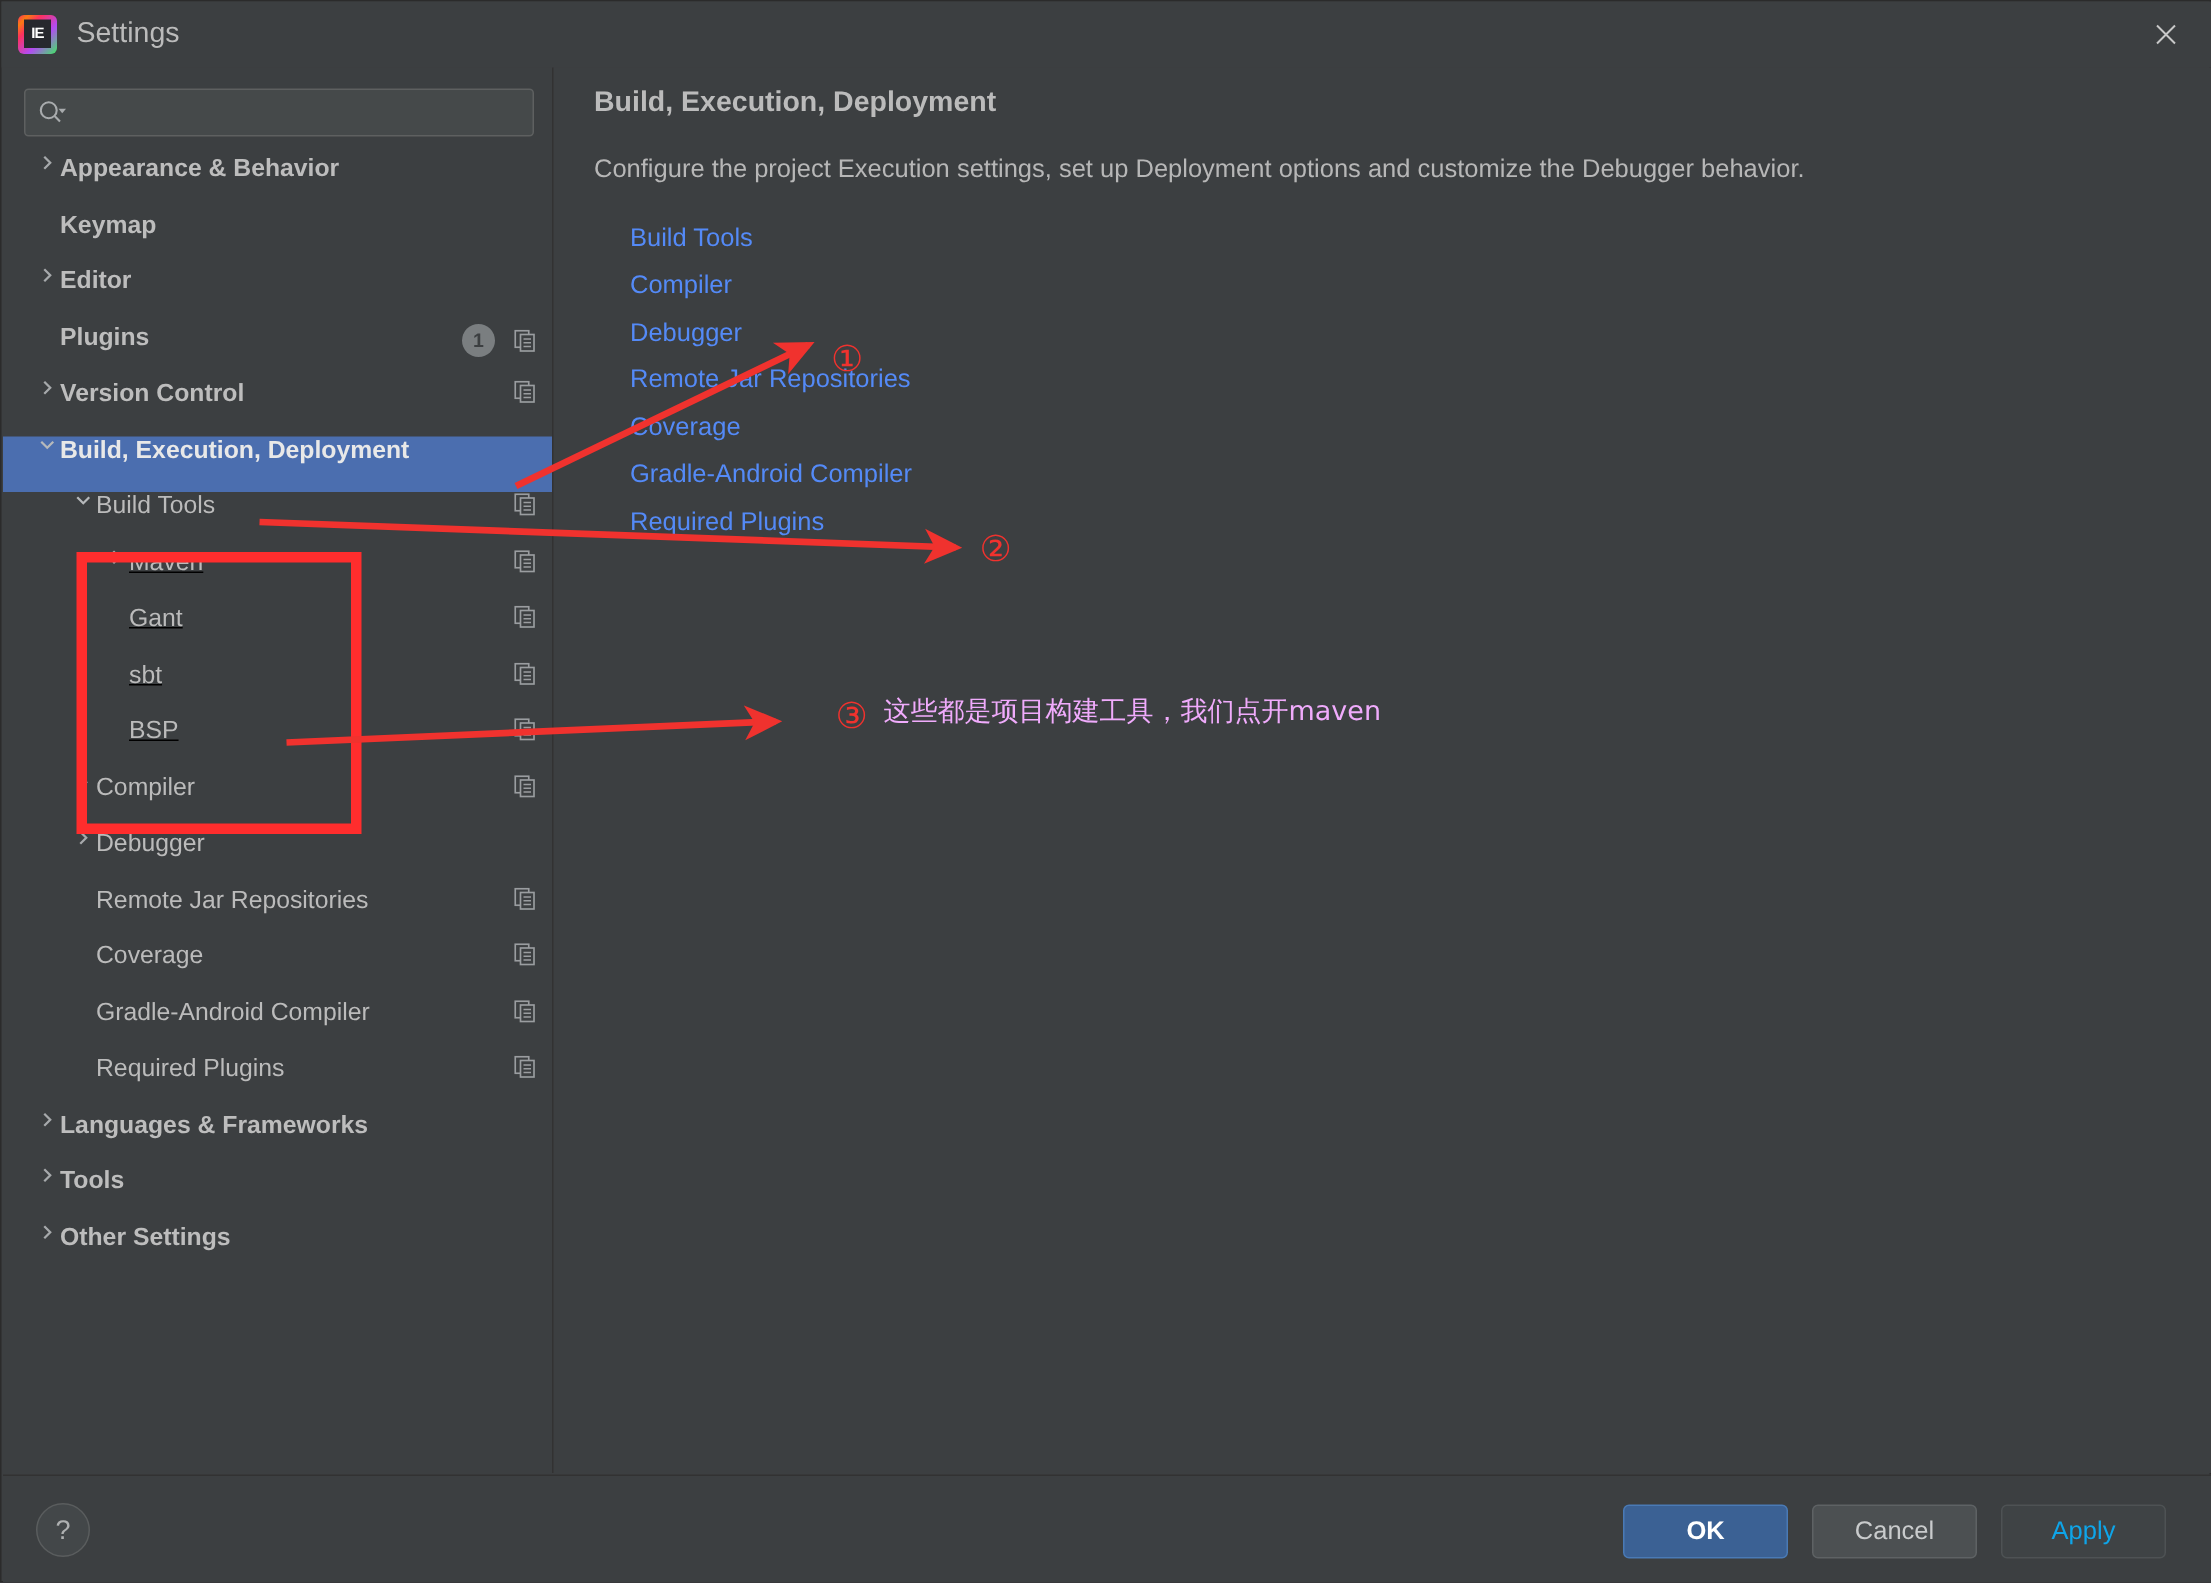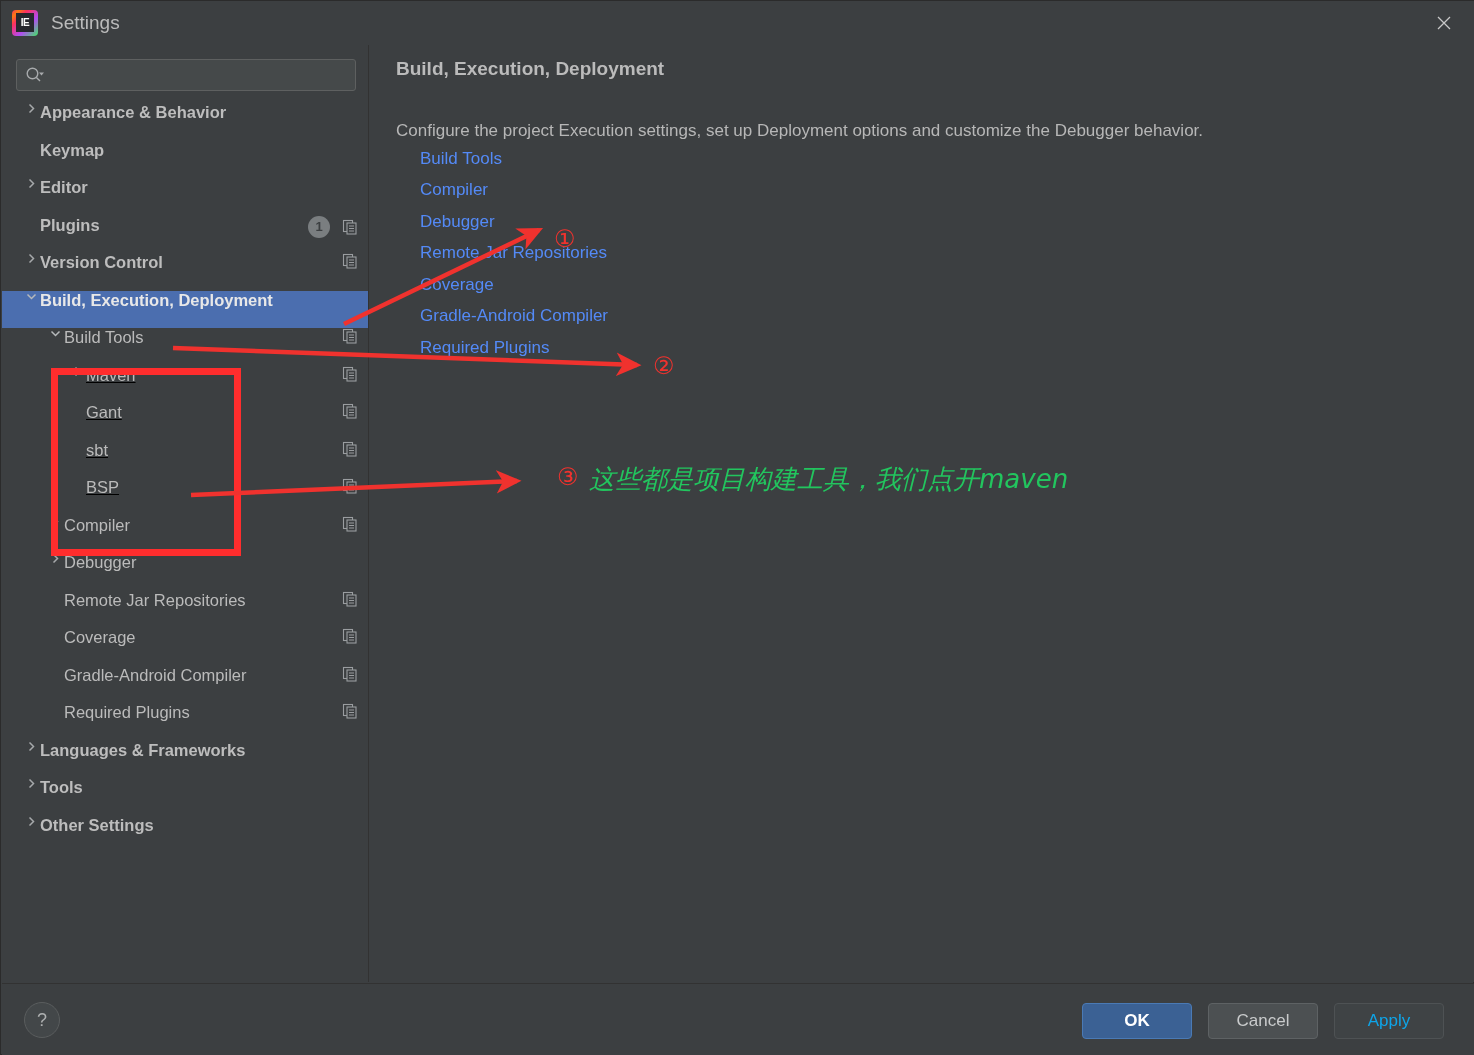--- a/index.html
+++ b/index.html
@@ -130,21 +130,21 @@
     width: 1104px; height: 937px;
     background: #3c3f41;
     overflow: hidden;
   }
   .main-title {
     position: absolute; left: 26px; top: 13px;
     font-size: 19px; font-weight: bold;
     color: #bbbbbb;
   }
   .main-desc {
-    position: absolute; left: 26px; top: 76px;
+    position: absolute; left: 26px; top: 58px;
     font-size: 17px;
     color: #b7b7b7;
     white-space: nowrap;
   }
   .link-list {
     position: absolute; left: 50px; top: 98px;
   }
   .link-row {
     height: 31.5px;
     display: flex; align-items: center;
@@ -204,25 +204,24 @@
     width: 190px; height: 188px;
   }
   .ann-num {
     position: absolute;
     color: #f0322e;
     font-size: 24px;
     font-family: "DejaVu Sans", sans-serif;
   }
   .ann-text {
     position: absolute;
-    color: #22c55e;
-    font-size: 26px;
+    color: #f0abfc;
+    font-size: 18px;
     white-space: nowrap;
     font-family: "DejaVu Sans", sans-serif;
-    font-style: italic;
   }
 </style>
 </head>
 <body>
 
 <div id="root">
 
   <div class="titlebar">
     <div class="app-logo"></div>
     <div class="title-text">Settings</div>

